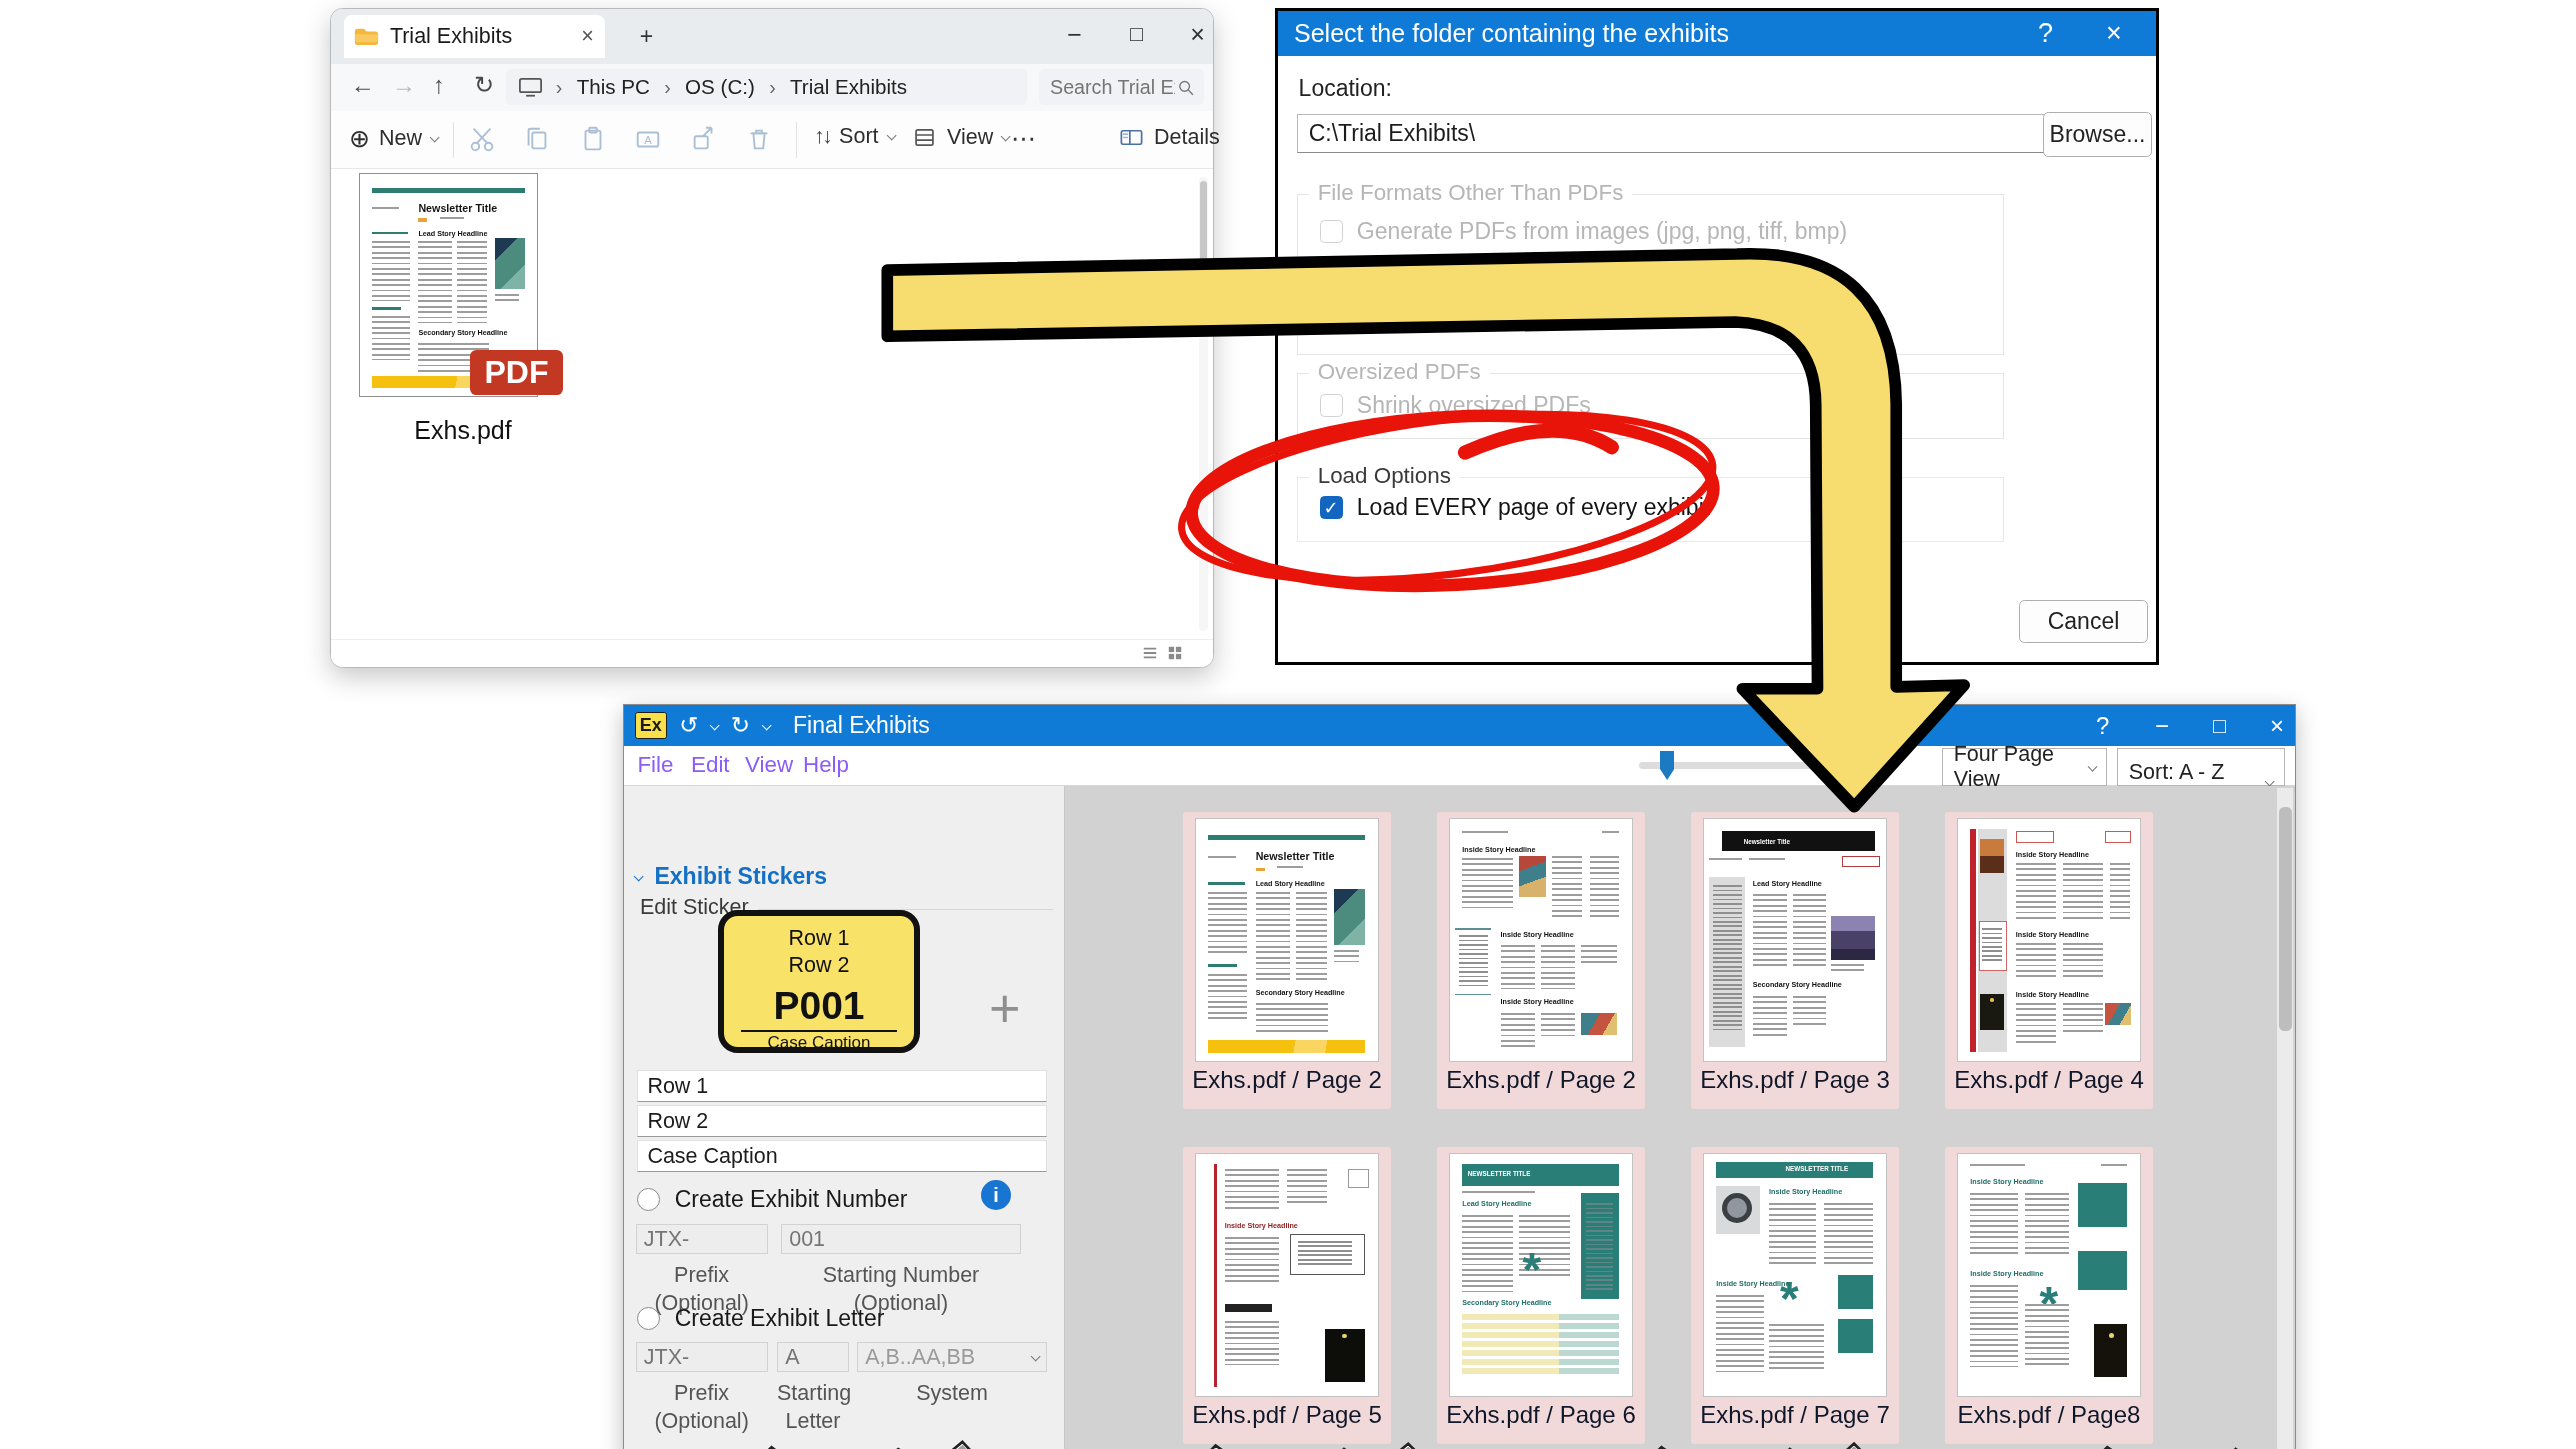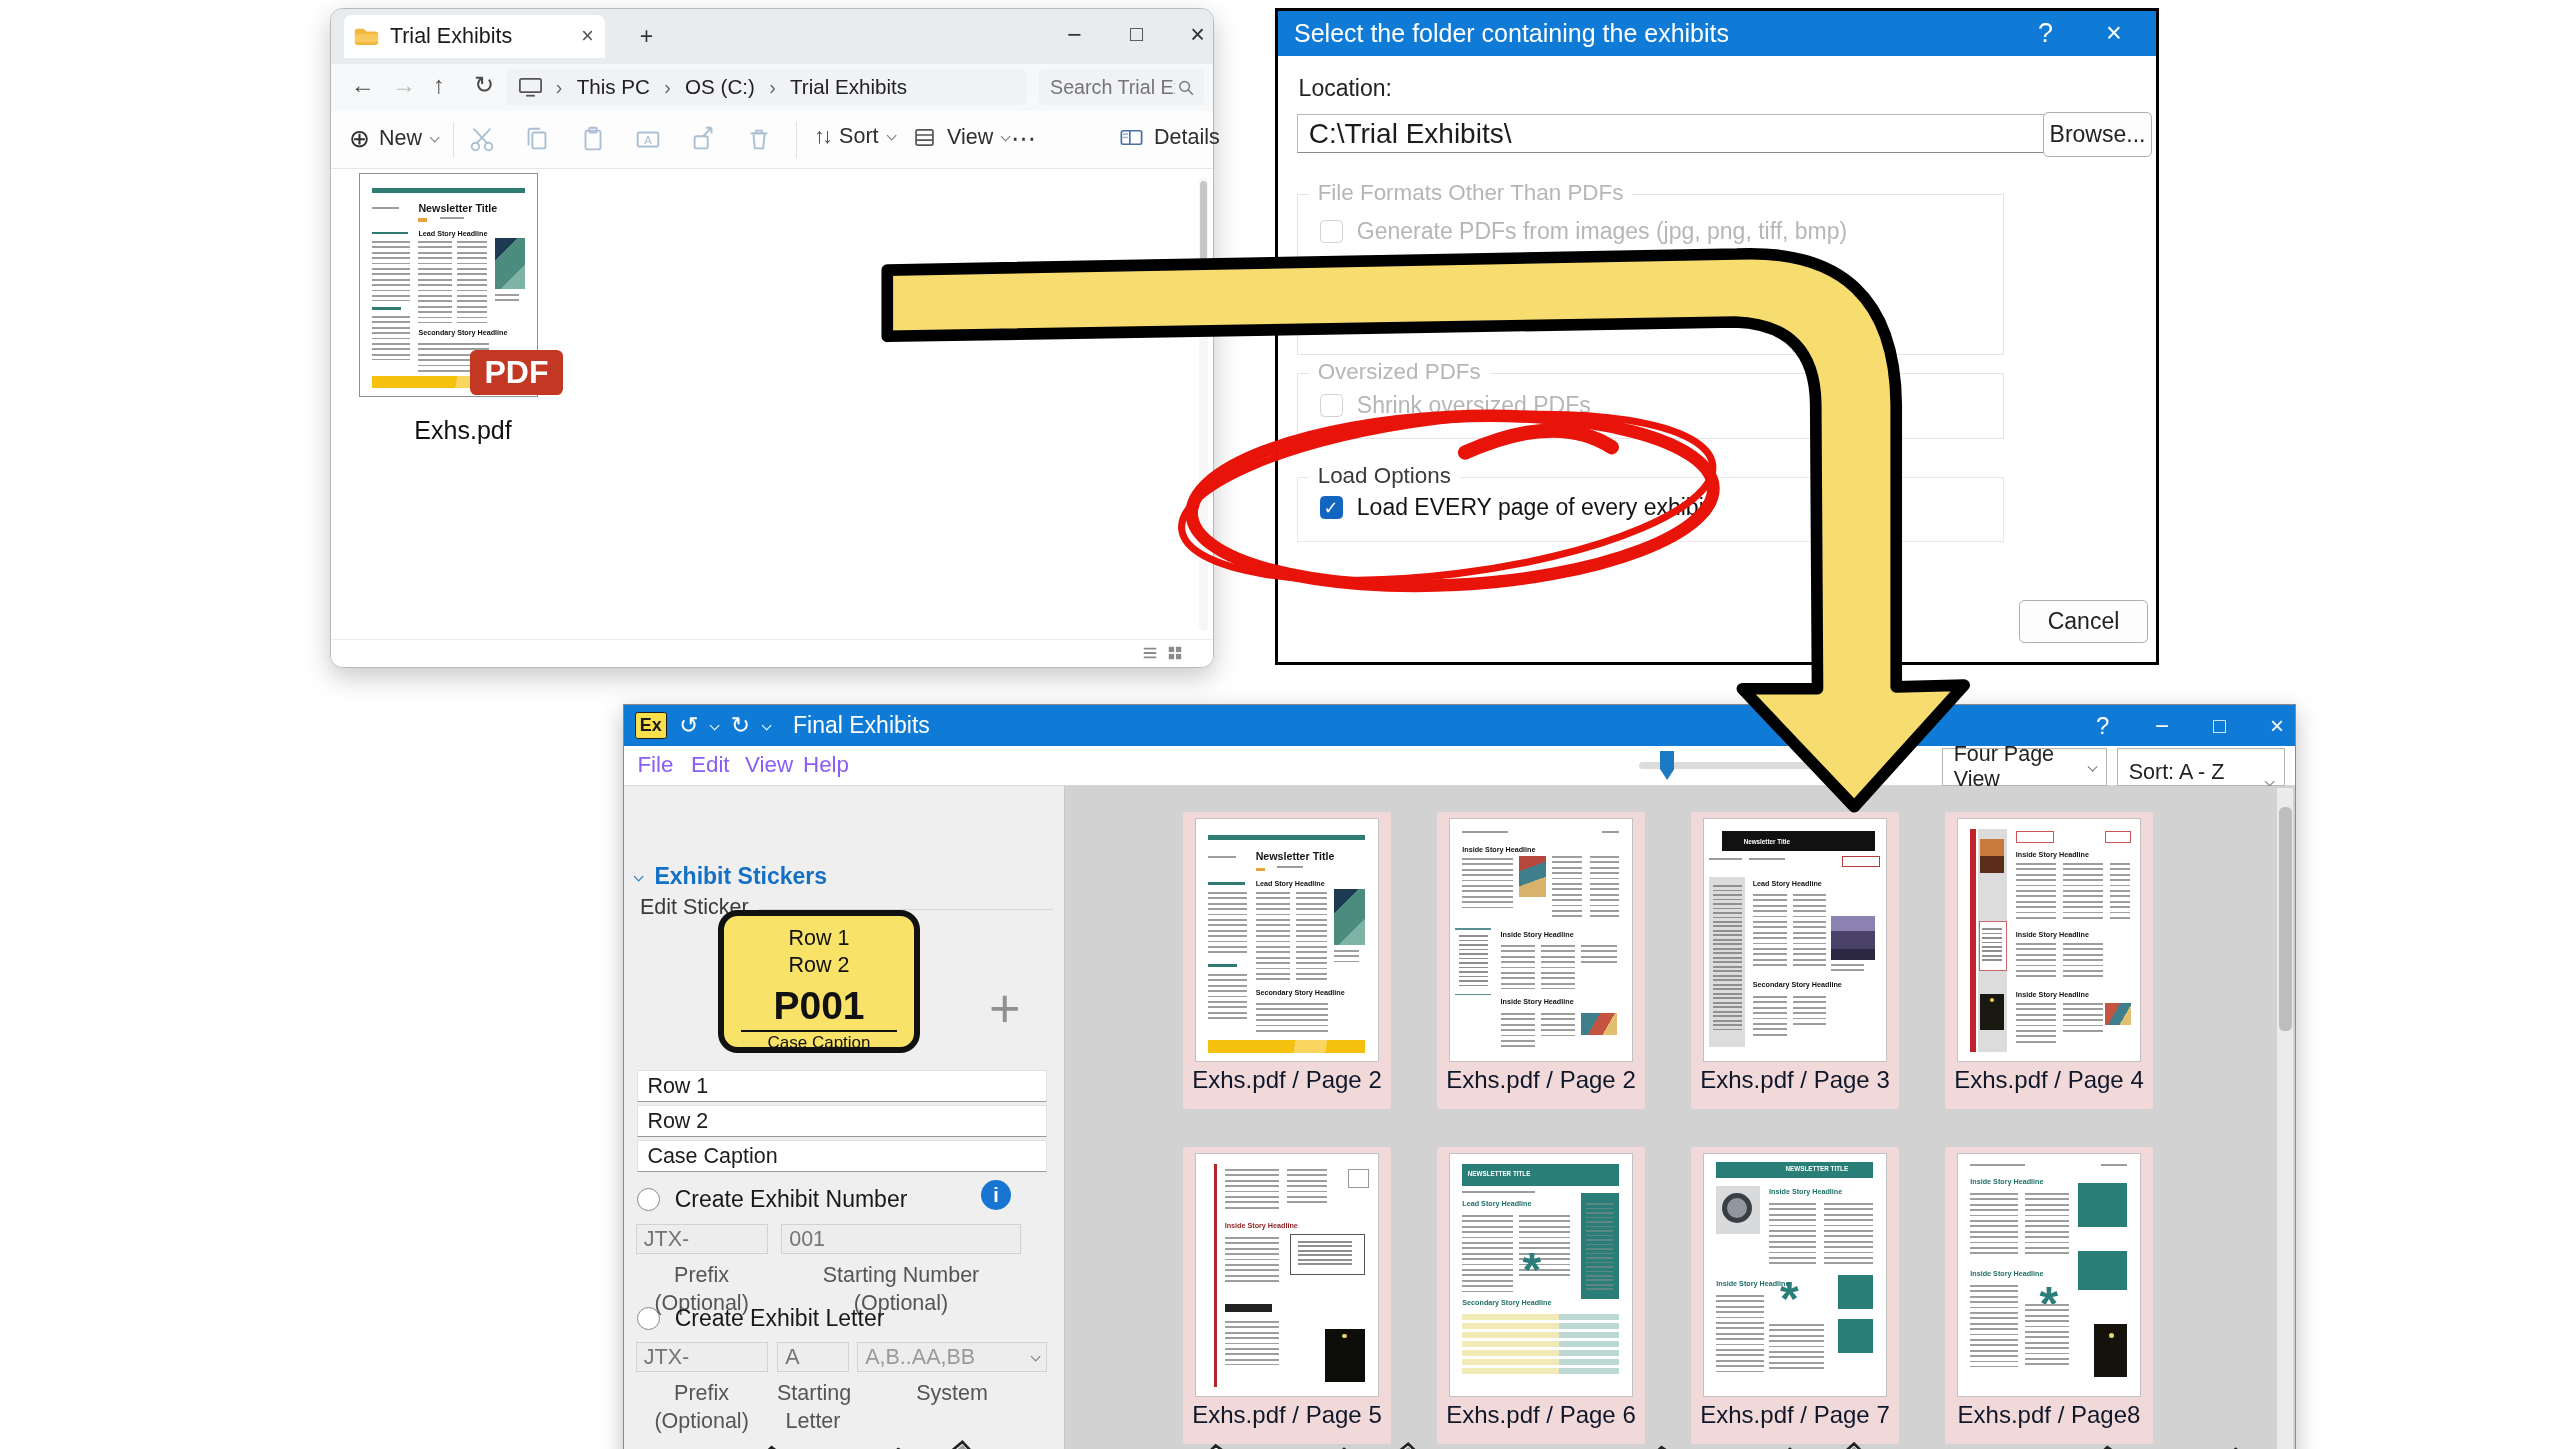--- a/index.html
+++ b/index.html
@@ -51,21 +51,21 @@
   #dialog{left:1275px;top:8px;width:878px;height:651px;border:3.6px solid #000;background:#fff;}
   #dlg-title{position:absolute;left:0;top:0;right:0;height:45px;background:#0f7bd6;color:#fff;
              display:flex;align-items:center;padding:0 16px;box-sizing:border-box;font-size:25px;}
   .dlg-ctl{position:absolute;top:7.2px;color:#fff;font-size:27px;}
   .grp{position:absolute;border:0.9px solid #e4e4e4;}
   .gt{position:absolute;top:-15px;left:10.7px;background:#fff;padding:0 9px;font-size:22.4px;color:#b6b6b6;white-space:nowrap;}
   .cbrow{position:absolute;display:flex;align-items:center;gap:14.3px;font-size:23px;color:#b6b6b6;}
   .cb{width:23px;height:23px;border:1.8px solid #d2d2d2;border-radius:4.5px;background:#fff;box-sizing:border-box;flex:0 0 auto;}
   .cb.on{background:#1266c0;border-color:#1266c0;color:#fff;display:flex;align-items:center;justify-content:center;font-size:18px;}
   #loc-input{position:absolute;left:19px;top:103px;width:760px;height:39px;border:0.9px solid #b9b9b9;border-bottom:1.8px solid #8a8a8a;
-             font-size:28px;color:#1c1c1c;padding:0 10.7px;box-sizing:border-box;font-family:inherit;background:#fff;}
+             font-size:23px;color:#1c1c1c;padding:0 10.7px;box-sizing:border-box;font-family:inherit;background:#fff;}
   .btn{position:absolute;border:0.9px solid #aeaeae;border-radius:5.4px;background:#fdfdfd;font-size:23px;color:#222;
        display:flex;align-items:center;justify-content:center;}
   
   #app{left:623px;top:704px;width:1671px;height:781px;border:0.9px solid #8a8a8a;box-shadow:0 7.2px 21.5px rgba(0,0,0,.25);}
   #app-title{position:absolute;left:0;top:0;right:0;height:41px;background:#0f7bd6;display:flex;align-items:center;
              color:#fff;font-size:23px;gap:12.5px;padding:0 10.7px;box-sizing:border-box;}
   #app-icon{width:32px;height:27px;background:#f7e04a;border:1.8px solid #1c1c1c;border-radius:2.7px;color:#1a1a1a;
             font-size:18px;font-weight:bold;display:flex;align-items:center;justify-content:center;box-sizing:border-box;}
   .app-ctl{position:absolute;top:7.2px;color:#fff;font-size:24px;}
   #menubar{position:absolute;left:0;top:41px;right:0;height:39px;background:#fff;border-bottom:0.9px solid #d8d8d8;}

